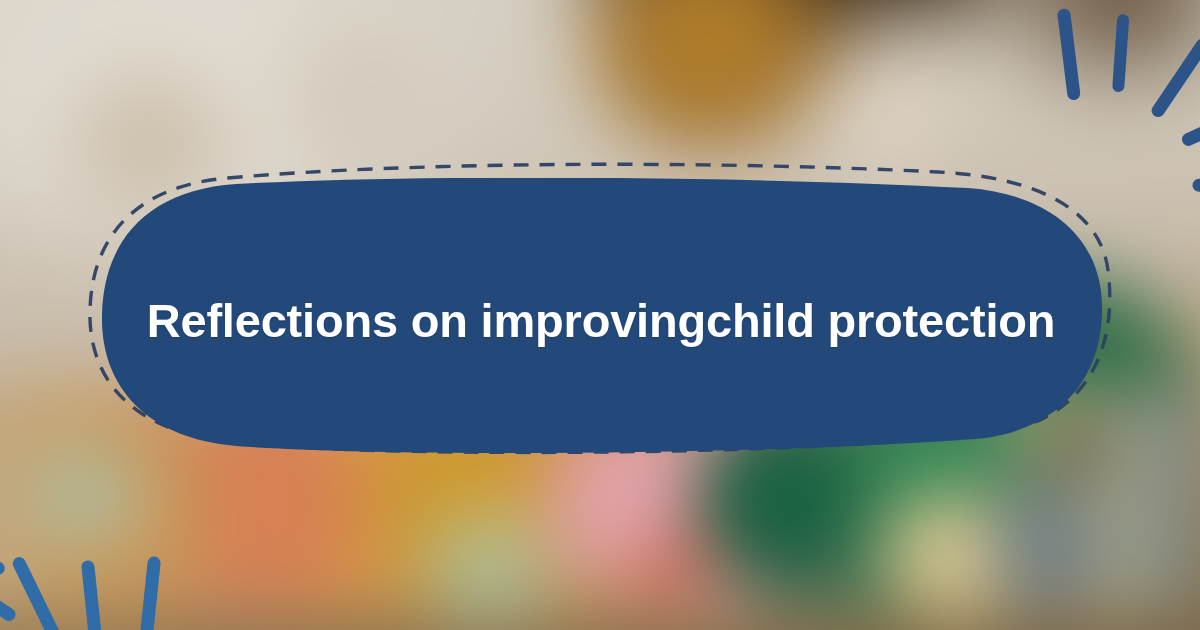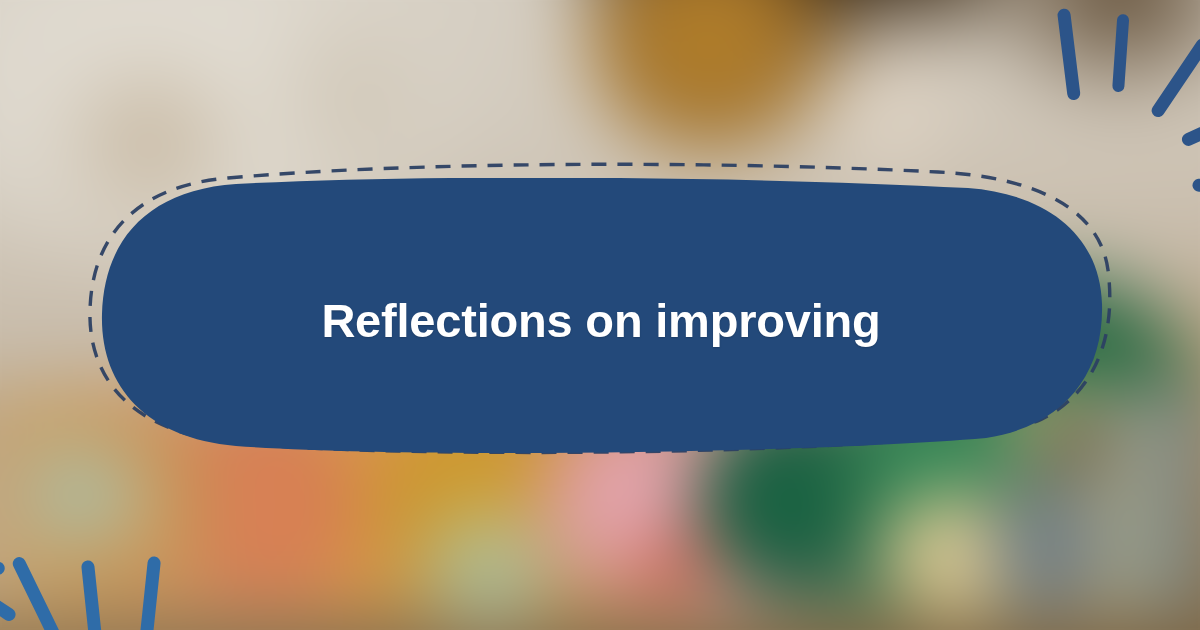--- a/index.html
+++ b/index.html
@@ -167,20 +167,21 @@
       <path d="M 140 6
                C 330 -4, 640 -2, 872 10
                C 952 16, 1004 58, 1006 126
                C 1008 196, 968 248, 890 260
                C 700 276, 300 280, 140 268
                C 48 260, 4 206, 6 136
                C 8 62, 52 12, 140 6 Z" fill="#23497a"></path>
     </svg>
     <div class="card-text">
       <div class="line">Reflections on improving</div>
+      <div class="line">child protection</div>
     </div>
   </div>
 
   <div class="burst" style="left:1090px; top:120px;">
     <i style="left:-22px; top:-112px; width:13px; height:92px; background:#2c5489; transform:rotate(-7deg);"></i>
     <i style="left:22px; top:-106px; width:12px; height:78px; background:#2c5489; transform:rotate(4deg);"></i>
     <i style="left:58px; top:-96px; width:13px; height:92px; background:#2c5489; transform:rotate(34deg);"></i>
     <i style="left:86px; top:-68px; width:13px; height:90px; background:#2c5489; transform:rotate(66deg);"></i>
     <i style="left:96px; top:-26px; width:13px; height:92px; background:#2c5489; transform:rotate(84deg);"></i>
   </div>

